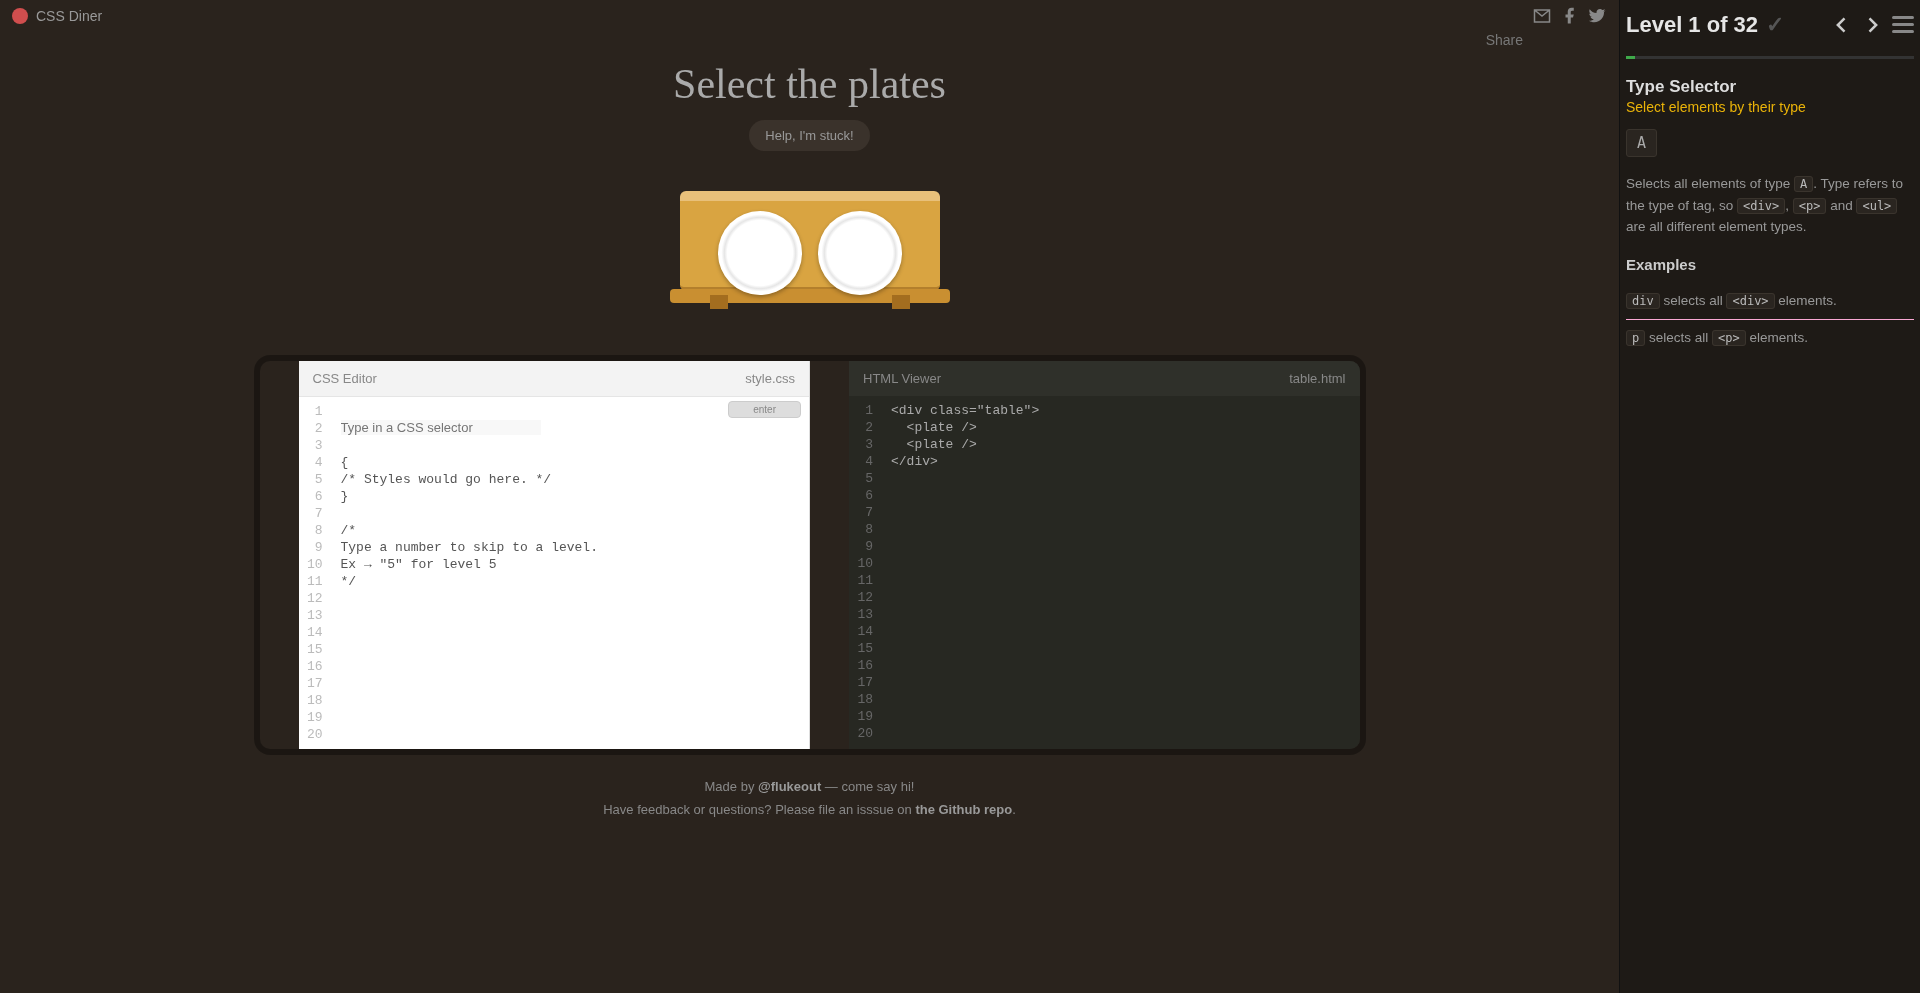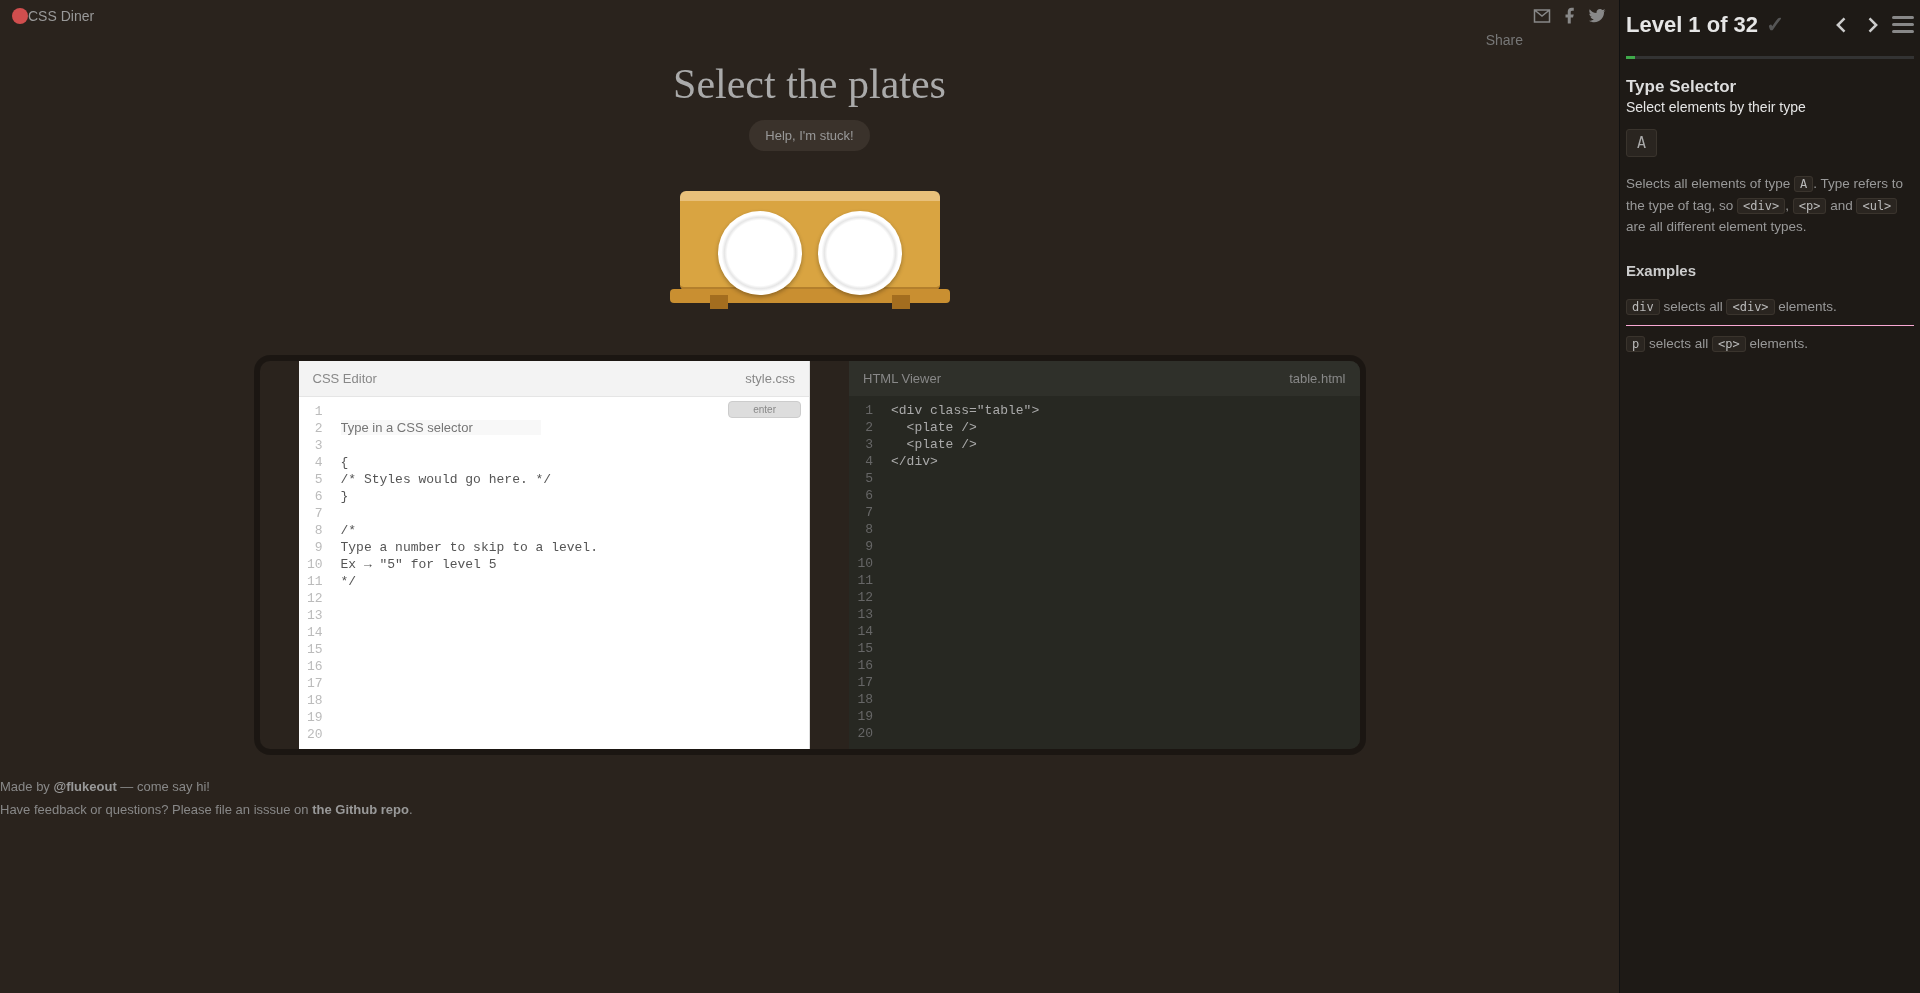--- a/index.html
+++ b/index.html
@@ -18,21 +18,21 @@
       position: absolute;
       top: 0;
       left: 0;
       right: 301px;
       height: 32px;
       display: flex;
       align-items: center;
       justify-content: space-between;
       padding: 0 12px;
     }
-    .logo-wrap { display: flex; align-items: center; gap: 0; }
+    .logo-wrap { display: flex; align-items: center; gap: 8px; }
     .logo-dot {
       width: 16px; height: 16px;
       border-radius: 50%;
       background: #d04e4e;
       display: inline-block;
     }
     .logo-text { color: #999; font-size: 14px; }
     .share-wrap { display: flex; align-items: center; gap: 10px; color: #777; }
     .share-label { font-size: 14px; margin-top: 48px; }
     .share-icon { width: 18px; height: 18px; fill: #888; }
@@ -181,21 +181,21 @@
       min-width: 200px;
       color: #555;
       background: #f8f8f8;
       border: none;
       outline: none;
       font-family: Liberation Sans, sans-serif;
       font-size: inherit;
     }
     
     .footer {
-      text-align: left;
+      text-align: center;
       color: #888;
       font-size: 13px;
       margin-top: 26px;
       line-height: 1.8;
     }
     .footer a { color: #999; text-decoration: none; font-weight: 600; }
     
     
     .sidebar {
       position: absolute;
@@ -228,21 +228,21 @@
     
     .progress {
       height: 3px;
       background: #333;
       margin-bottom: 18px;
       position: relative;
     }
     .progress-fill { height: 100%; width: 3%; background: #3fa94a; }
     
     .selector-title { color: #ddd; font-size: 17px; font-weight: 600; margin-bottom: 2px; }
-    .selector-sub { color: #e5e5e5; font-size: 14px; margin-bottom: 14px; }
+    .selector-sub { color: #eab308; font-size: 14px; margin-bottom: 14px; }
     
     .syntax-box {
       display: inline-block;
       background: #2a2520;
       color: #aaa;
       border: 1px solid #3a342d;
       border-radius: 3px;
       padding: 4px 10px;
       font-family: monospace;
       font-size: 15px;
@@ -261,21 +261,21 @@
       padding: 0 5px;
       font-family: monospace;
       font-size: 12px;
       color: #bbb;
     }
     
     .examples-title {
       color: #ccc;
       font-size: 15px;
       font-weight: 600;
-      margin: 24px 0 10px;
+      margin: 18px 0 10px;
     }
     .example-row {
       color: #999;
       font-size: 13.5px;
       line-height: 1.8;
       padding: 6px 0;
       border-bottom: 1px solid #f9a8d4;
     }
     .example-row:last-child { border-bottom: none; }
     

